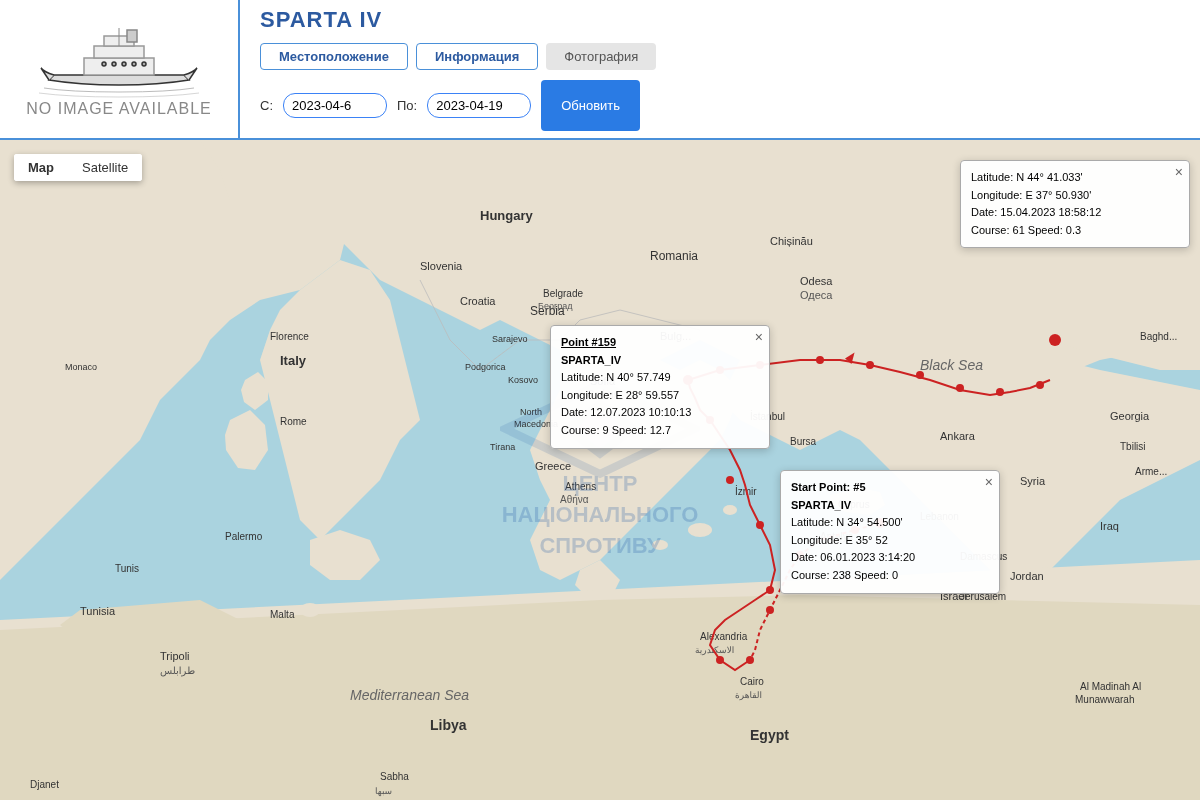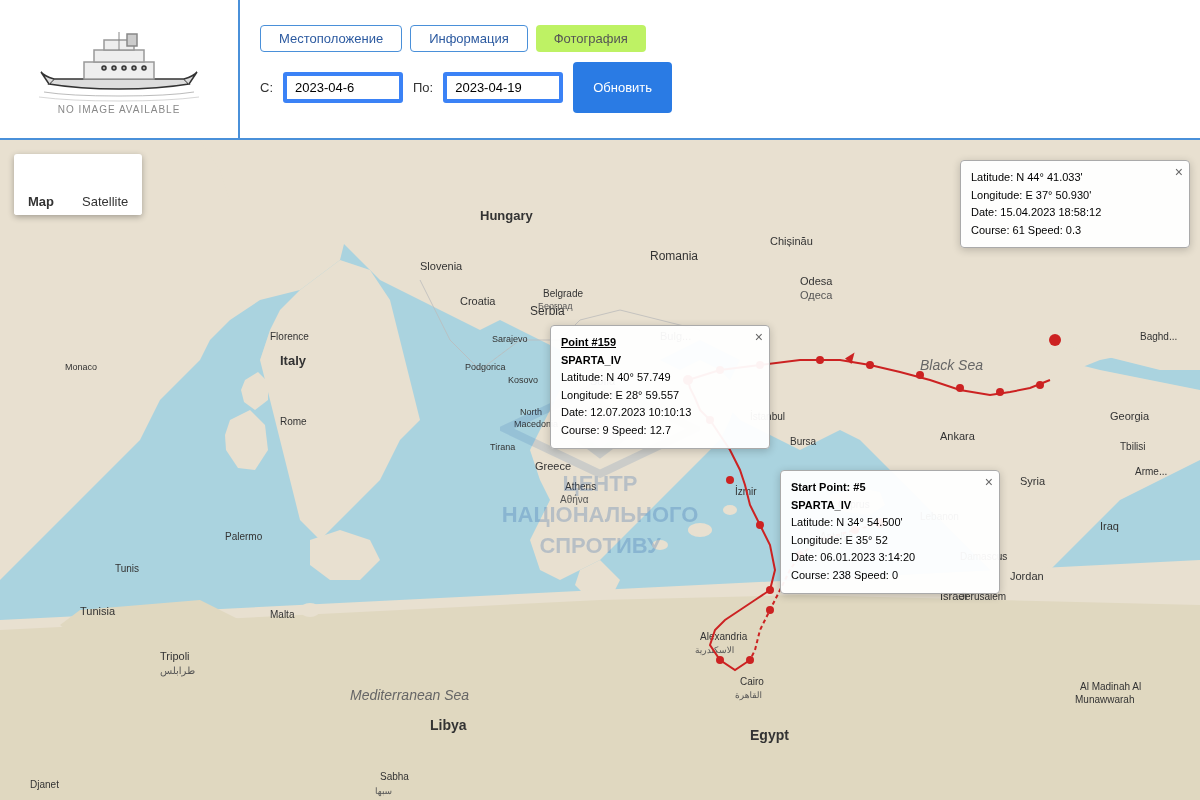--- a/index.html
+++ b/index.html
@@ -23,21 +23,21 @@
       flex-direction: column;
       align-items: center;
       justify-content: center;
       flex-shrink: 0;
     }
     #ship-image-box svg {
       width: 160px;
       height: 80px;
     }
     #no-image-label {
-      font-size: 10px;
+      font-size: 16px;
       color: #888;
       margin-top: 0;
       letter-spacing: 1px;
     }
     #header-right {
       flex: 1;
       padding: 10px 20px;
       display: flex;
       flex-direction: column;
       gap: 10px;
@@ -49,49 +49,49 @@
       letter-spacing: 1px;
     }
     #tabs-row {
       display: flex;
       gap: 8px;
     }
     .tab-btn {
       padding: 5px 18px;
       border: 1px solid #4a90d9;
       border-radius: 4px;
-      background: #bef264;
+      background: #e5e5e5;
       color: #4a90d9;
       cursor: pointer;
       font-size: 13px;
     }
     .tab-btn.active {
       background: #fff;
-      font-weight: normal;
+      font-weight: bold;
       color: #2c5aa0;
     }
     .tab-btn.inactive {
       border: none;
       color: #555;
     }
     #date-row {
       display: flex;
       align-items: center;
       gap: 10px;
     }
     #date-row label {
       font-size: 13px;
       color: #333;
     }
     #date-row input {
       padding: 4px 8px;
-      border: 4px solid #3b82f6;
-      border-radius: 3px;
+      border: 1px solid #3b82f6;
+      border-radius: 12px;
       font-size: 13px;
-      width: 120px;
+      width: 104px;
     }
     #update-btn {
       padding: 18px 20px;
       background: #2a7be4;
       color: #fff;
       border: none;
       border-radius: 4px;
       cursor: pointer;
       font-size: 13px;
     }
@@ -124,21 +124,20 @@
       overflow: hidden;
       z-index: 20;
     }
     .map-type-btn {
       padding: 6px 14px;
       font-size: 13px;
       cursor: pointer;
       border: none;
       background: #fff;
       color: #333;
-      margin-top: 34px;
     }
     .map-type-btn.active {
       font-weight: bold;
     }
 
     
     #watermark {
       position: absolute;
       top: 50%;
       left: 50%;
@@ -227,20 +226,21 @@
         <circle cx="105" cy="44" r="2" fill="#aaa"></circle>
 
         <path d="M5,68 Q30,72 80,72 Q130,72 155,68" stroke="#aaa" stroke-width="0.8" fill="none"></path>
         <path d="M0,73 Q30,77 80,77 Q130,77 160,73" stroke="#ccc" stroke-width="0.8" fill="none"></path>
       </g>
     </svg>
     <span id="no-image-label">NO IMAGE AVAILABLE</span>
   </div>
 
   <div id="header-right">
+    <div id="vessel-title">SPARTA IV</div>
     <div id="tabs-row">
       <button class="tab-btn active">Местоположение</button>
       <button class="tab-btn active">Информация</button>
       <button class="tab-btn inactive">Фотография</button>
     </div>
     <div id="date-row">
       <label>С:</label>
       <input type="text" value="2023-04-6" style="">
       <label>По:</label>
       <input type="text" value="2023-04-19" style="">

